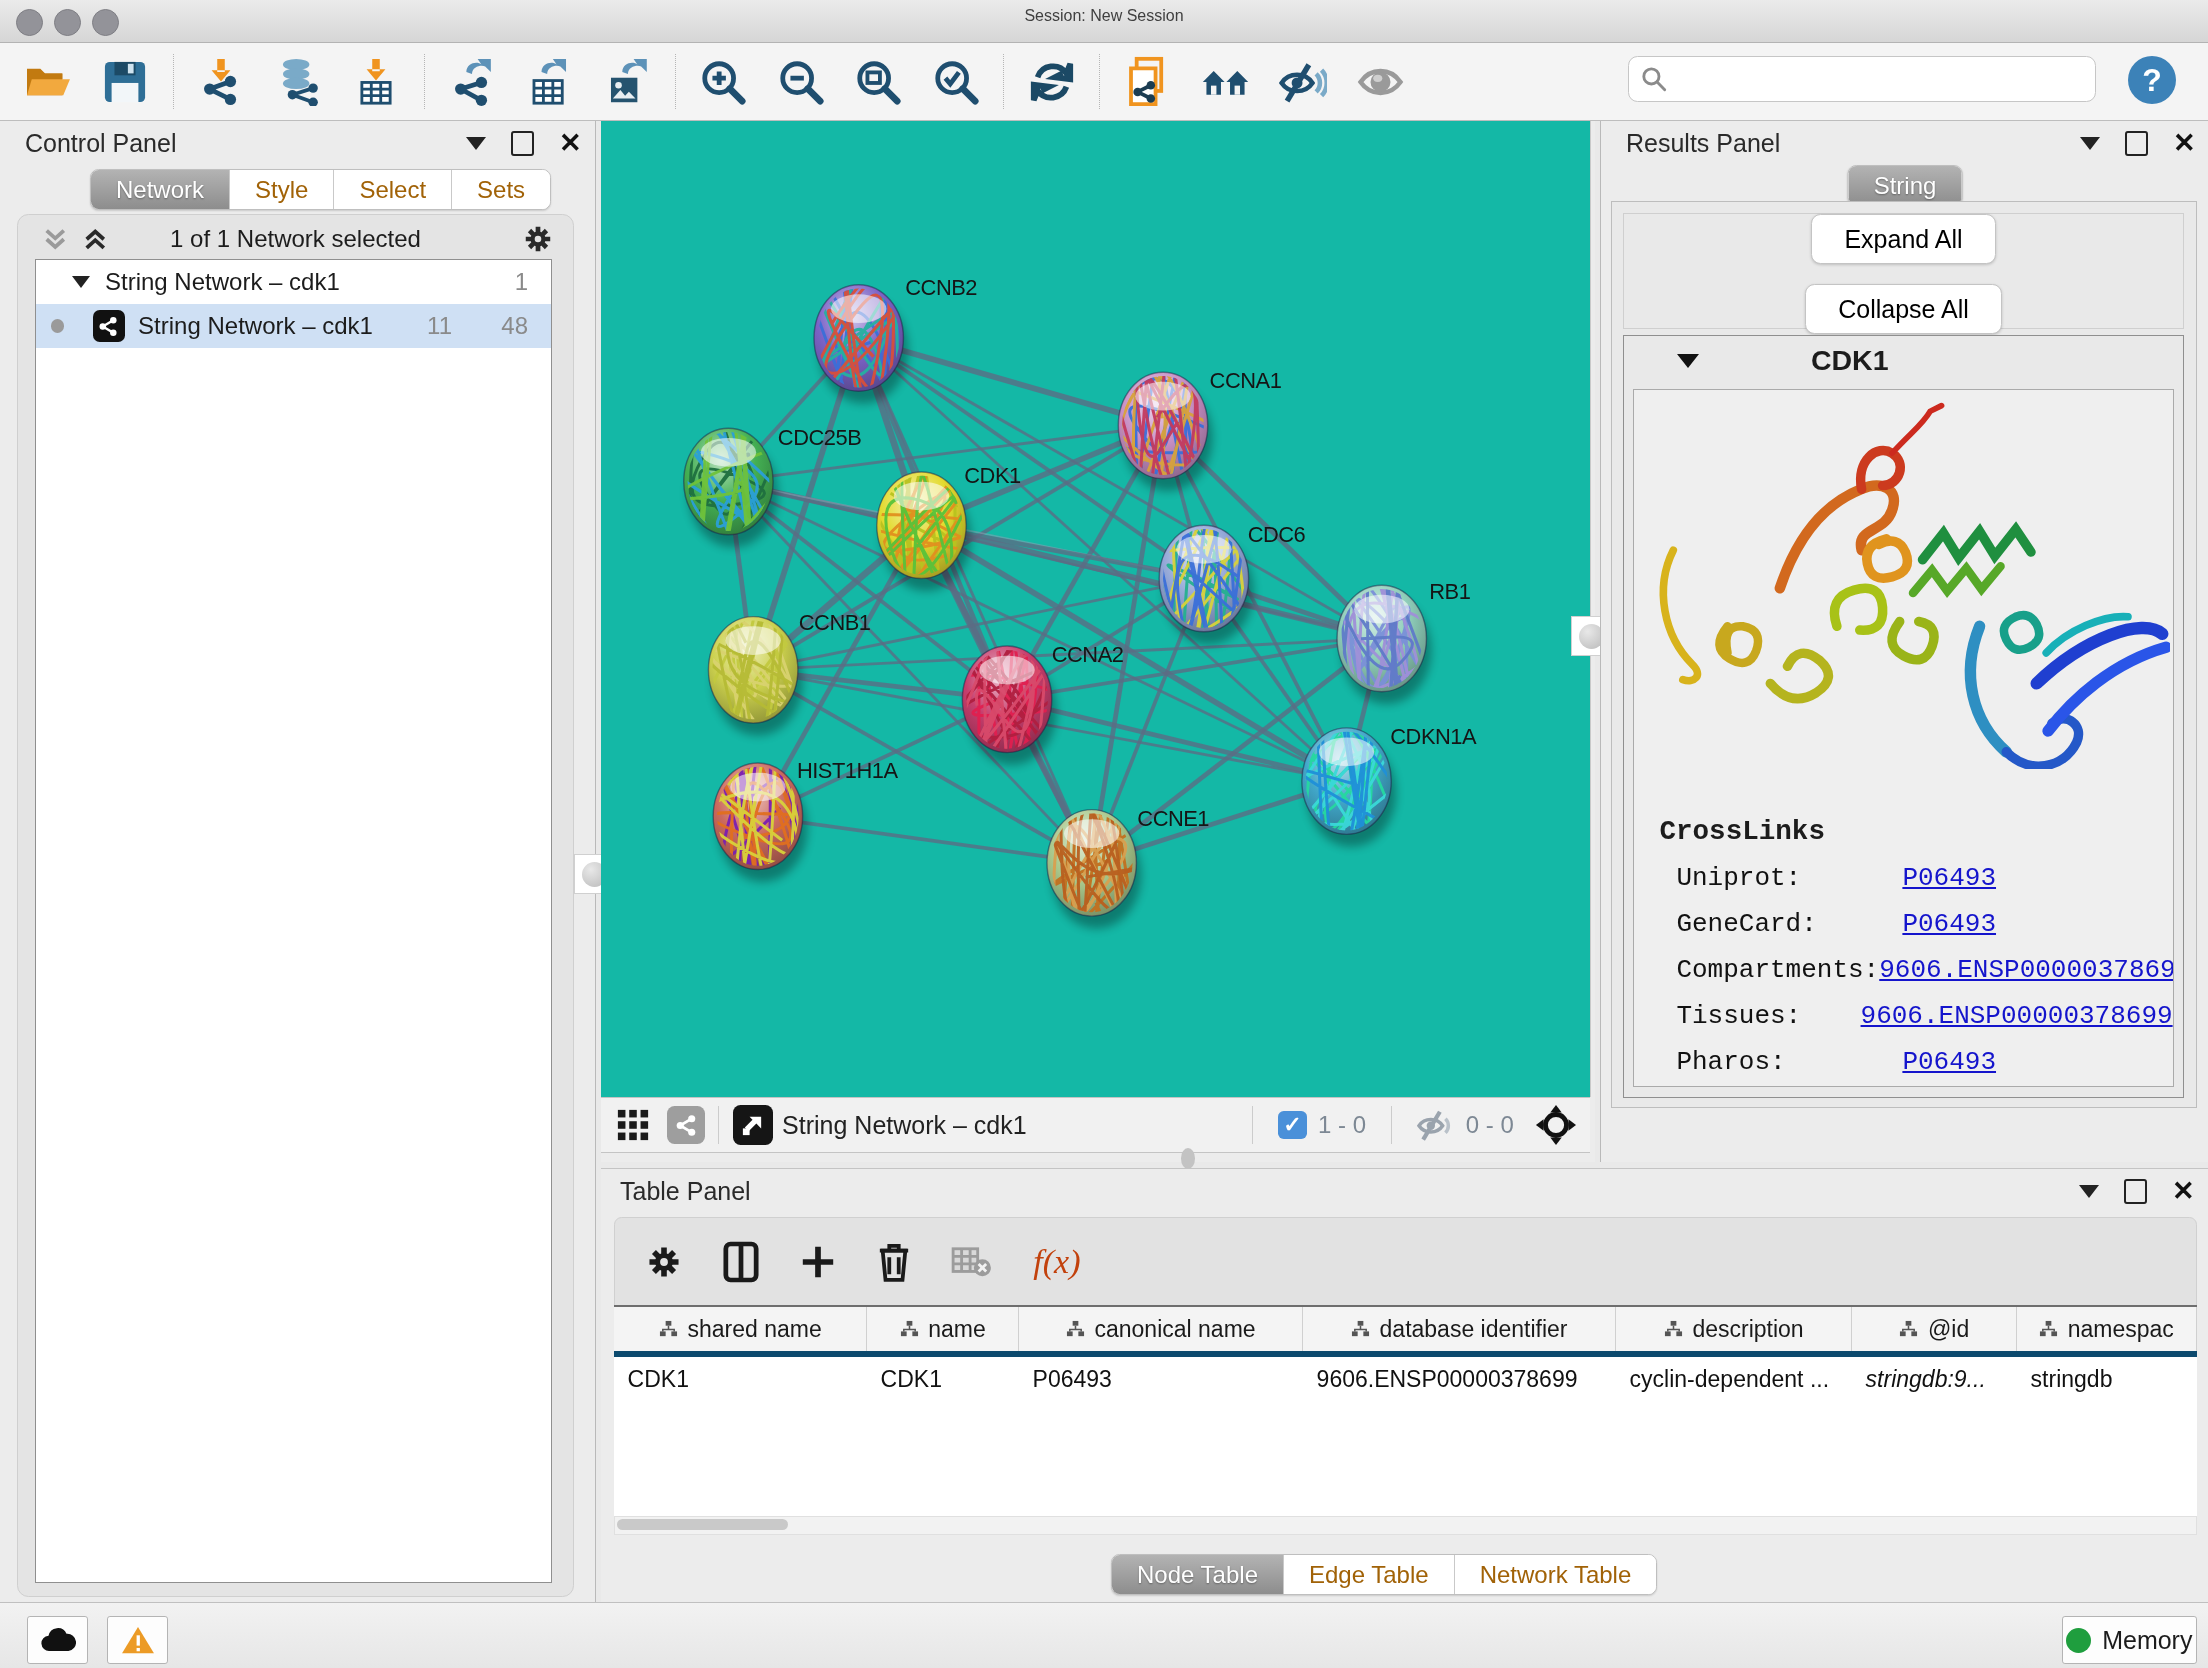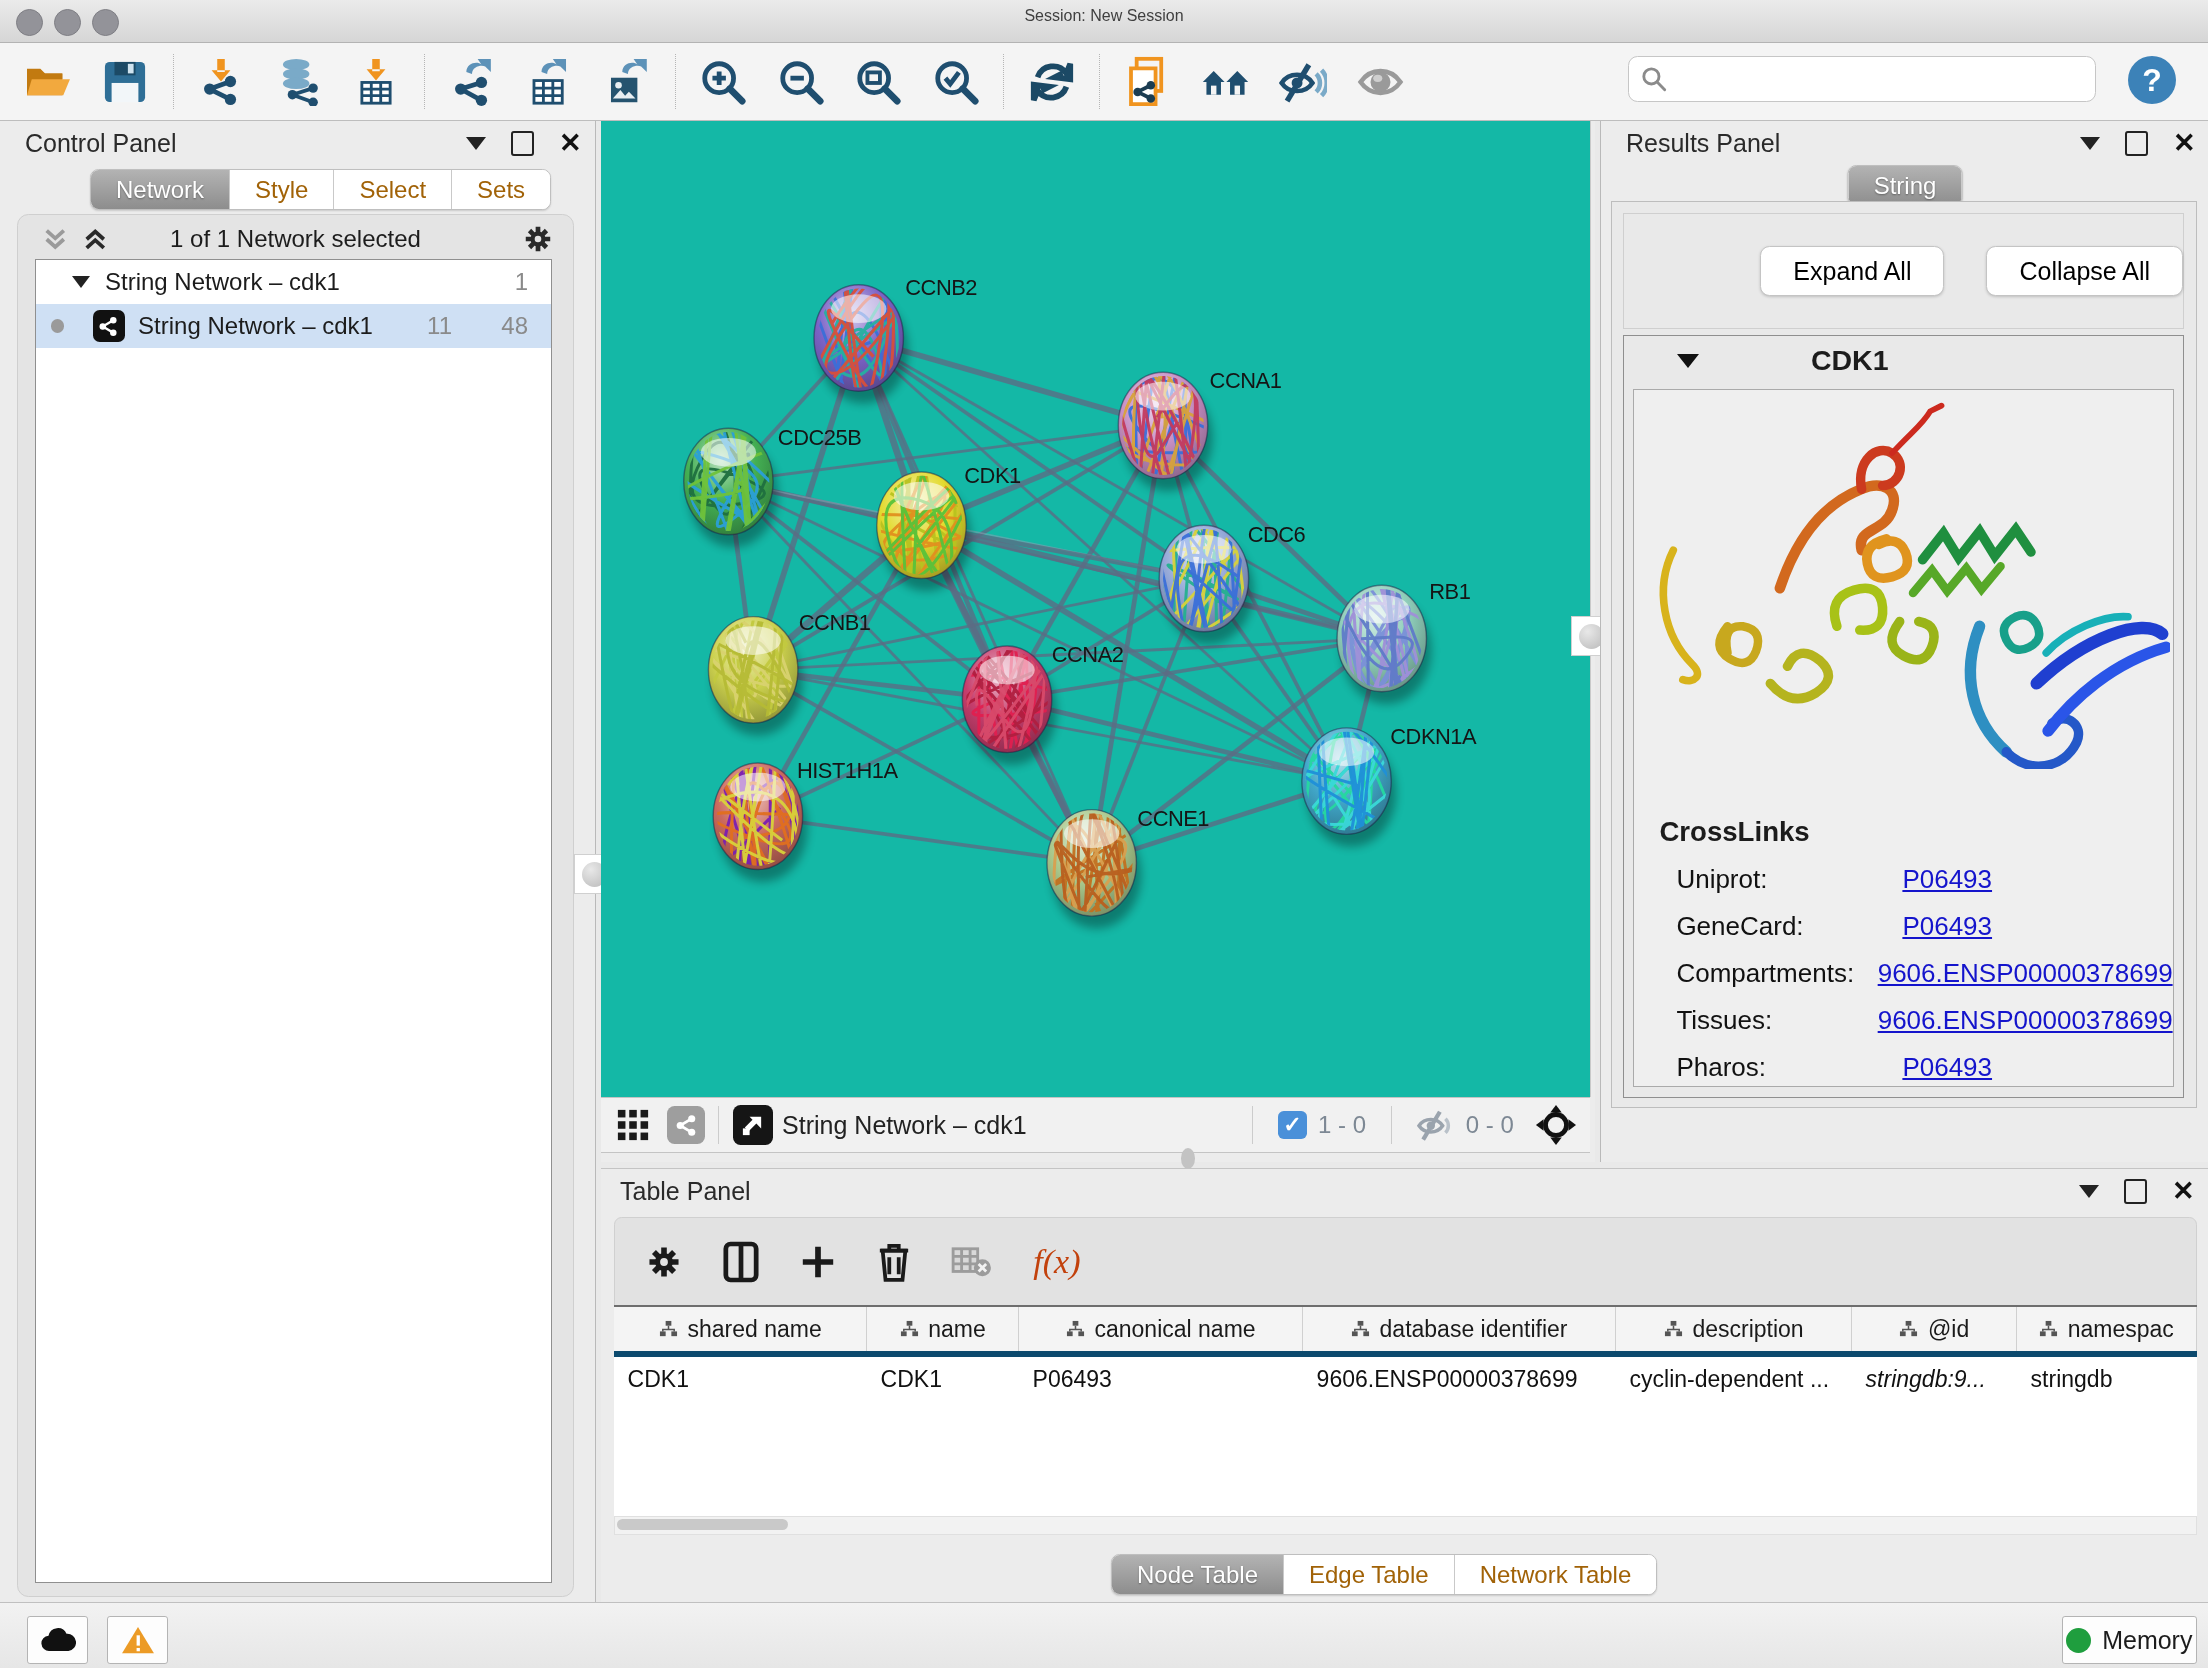--- a/index.html
+++ b/index.html
@@ -57,29 +57,29 @@
   .checkbox-blue{width:28.5px;height:28.5px;border-radius:5.7px;background:#4a90d9;color:#fff;font-size:22px;
     text-align:center;line-height:28.5px;font-weight:bold;}
   .splitter-dot{position:absolute;width:14.3px;height:21px;border-radius:50%;background:#c3c3c3;}
   .split-knob{position:absolute;width:38px;height:38px;background:#fff;border:1px solid #d0d0d0;display:flex;align-items:center;justify-content:center;}
   .split-knob .ball{width:25px;height:25px;border-radius:50%;background:radial-gradient(circle at 35% 30%,#e8e8e8,#b9b9b9);}
   
   .results-panel{position:absolute;left:1600px;top:121px;width:609px;height:1041px;background:#ececec;border-left:1px solid #b9b9b9;box-sizing:border-box;}
   .rp-tab{position:absolute;left:50%;transform:translateX(-50%);top:44px;}
   .rp-box{position:absolute;left:9.5px;top:80px;width:584px;height:905px;background:#e9e9e9;border:1px solid #bdbdbd;}
   .rp-buttons{position:absolute;left:11.4px;top:11.4px;right:11.4px;height:114px;border:1.9px solid #cfcfcf;
-    display:flex;align-items:center;justify-content:flex-end;gap:42px;background:#e9e9e9;}
+    display:flex;align-items:center;justify-content:space-between;gap:20px;background:#e9e9e9;flex-direction:column;}
   .rp-btn{background:#fff;border:1px solid #c4c4c4;border-radius:9.5px;font-size:25px;padding:9.5px 32px;
     box-shadow:0 1px 2.9px rgba(0,0,0,.18);}
   .rp-section{position:absolute;left:11.4px;top:133px;right:11.4px;bottom:9.5px;border:1.9px solid #8f8f8f;background:#e9e9e9;}
   .rp-sec-header{height:49px;display:flex;align-items:center;}
   .rp-sec-name{font-size:28.5px;font-weight:bold;margin-left:112px;}
   .rp-sec-body{position:absolute;left:9.5px;top:53px;right:9.5px;bottom:9.5px;border:1px solid #aaa;background:#efefef;overflow:hidden;}
   .rp-desc{font-size:26px;margin:15px 0 0 21px;}
-  .crosslinks{font-family:Liberation Sans, sans-serif;margin-left:25px;margin-top:47px;}
+  .crosslinks{font-family:Liberation Mono, monospace;margin-left:25px;margin-top:47px;}
   .cl-title{font-size:27.6px;font-weight:bold;margin-top:9.5px;}
   .cl-row{display:flex;font-size:26px;margin-top:16px;}
   .cl-label{width:226px;margin-left:17px;color:#111;}
   .cl-link{color:#1414cc;text-decoration:underline;}
   
   .table-panel{position:absolute;left:601px;top:1168px;width:1607px;height:434px;background:#ececec;border-top:1px solid #c4c4c4;box-sizing:border-box;}
   .tp-toolbar{position:absolute;left:13.3px;top:48px;right:11.4px;height:88px;background:#e2e2e2;
     border:1px solid #d0d0d0;border-radius:7.6px 7.6px 0 0;display:flex;align-items:center;gap:40px;padding-left:30px;}
   .tp-table{position:absolute;left:13.3px;top:136px;right:11.4px;height:211px;background:#fff;border-top:2.9px solid #6e6e6e;}
   .t-header{display:flex;background:#f4f4f4;border-bottom:6px solid #0c4a6e;height:44px;}

